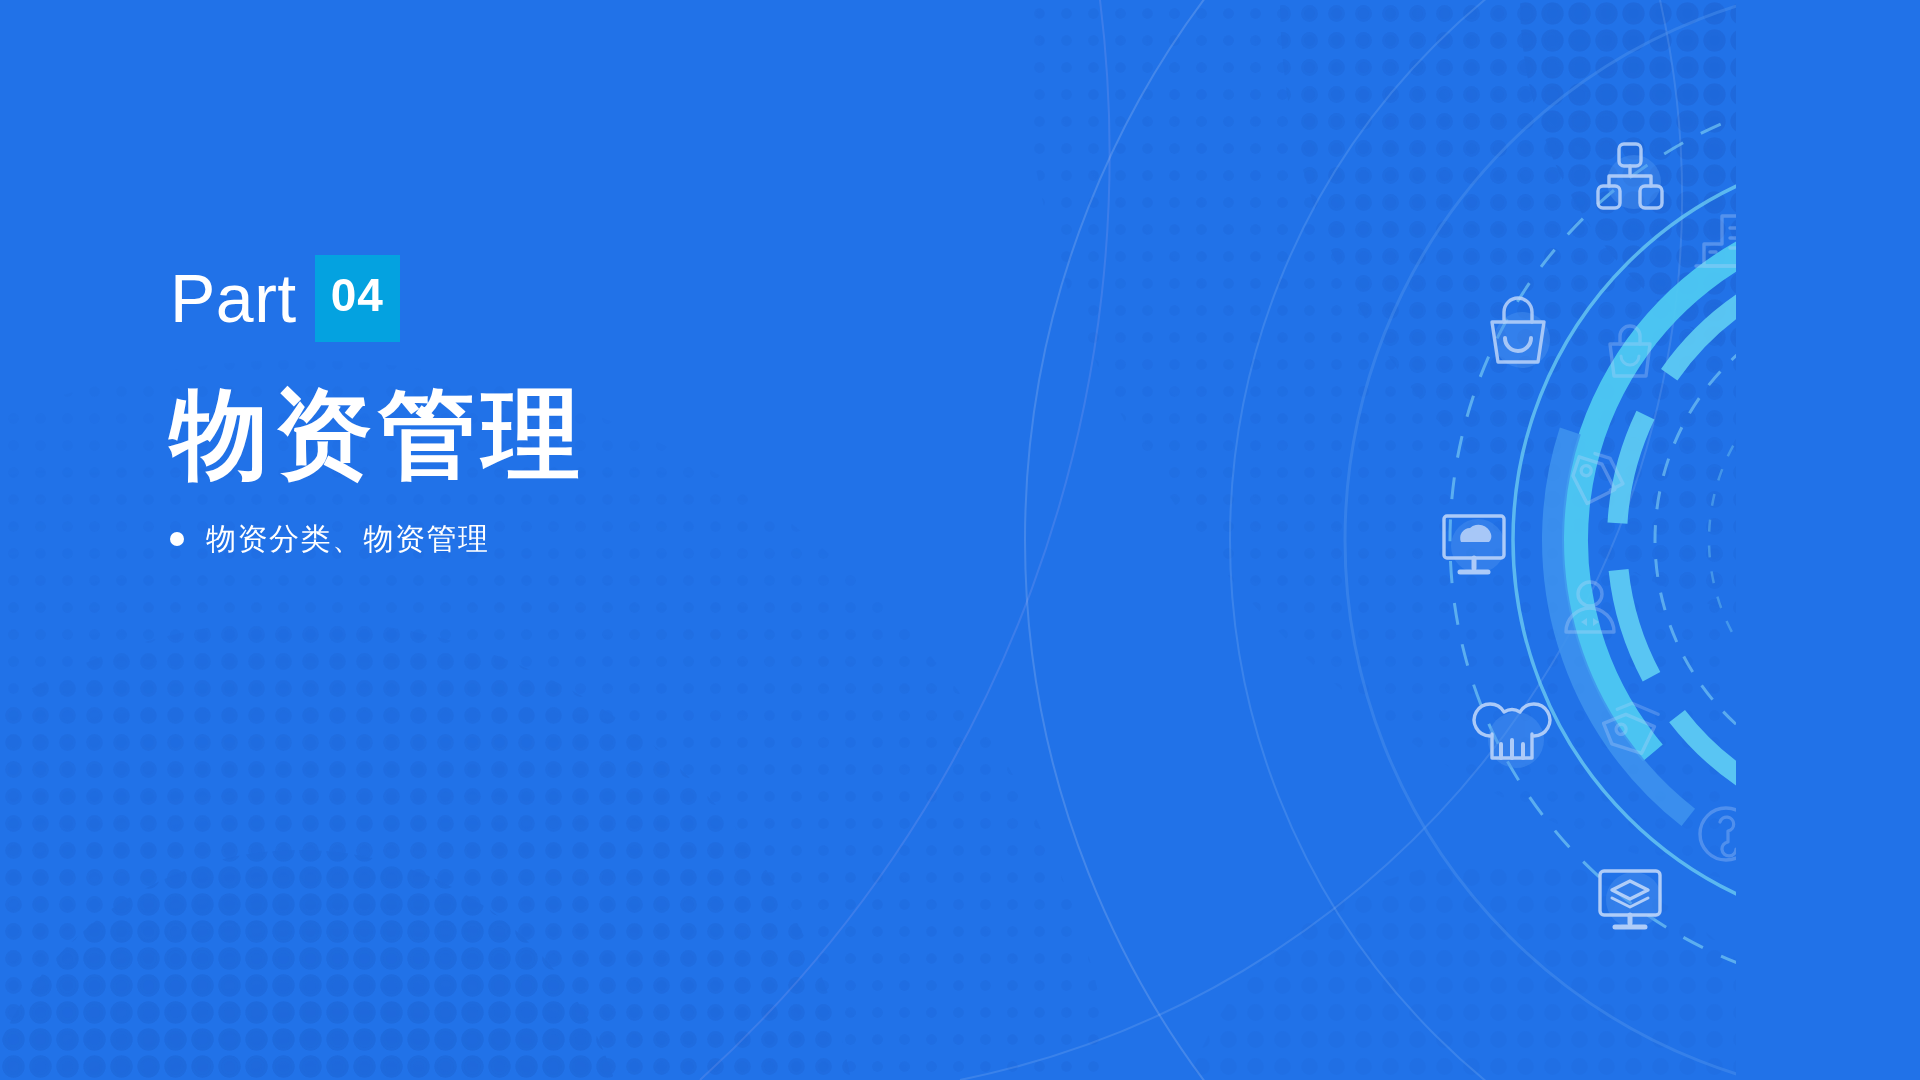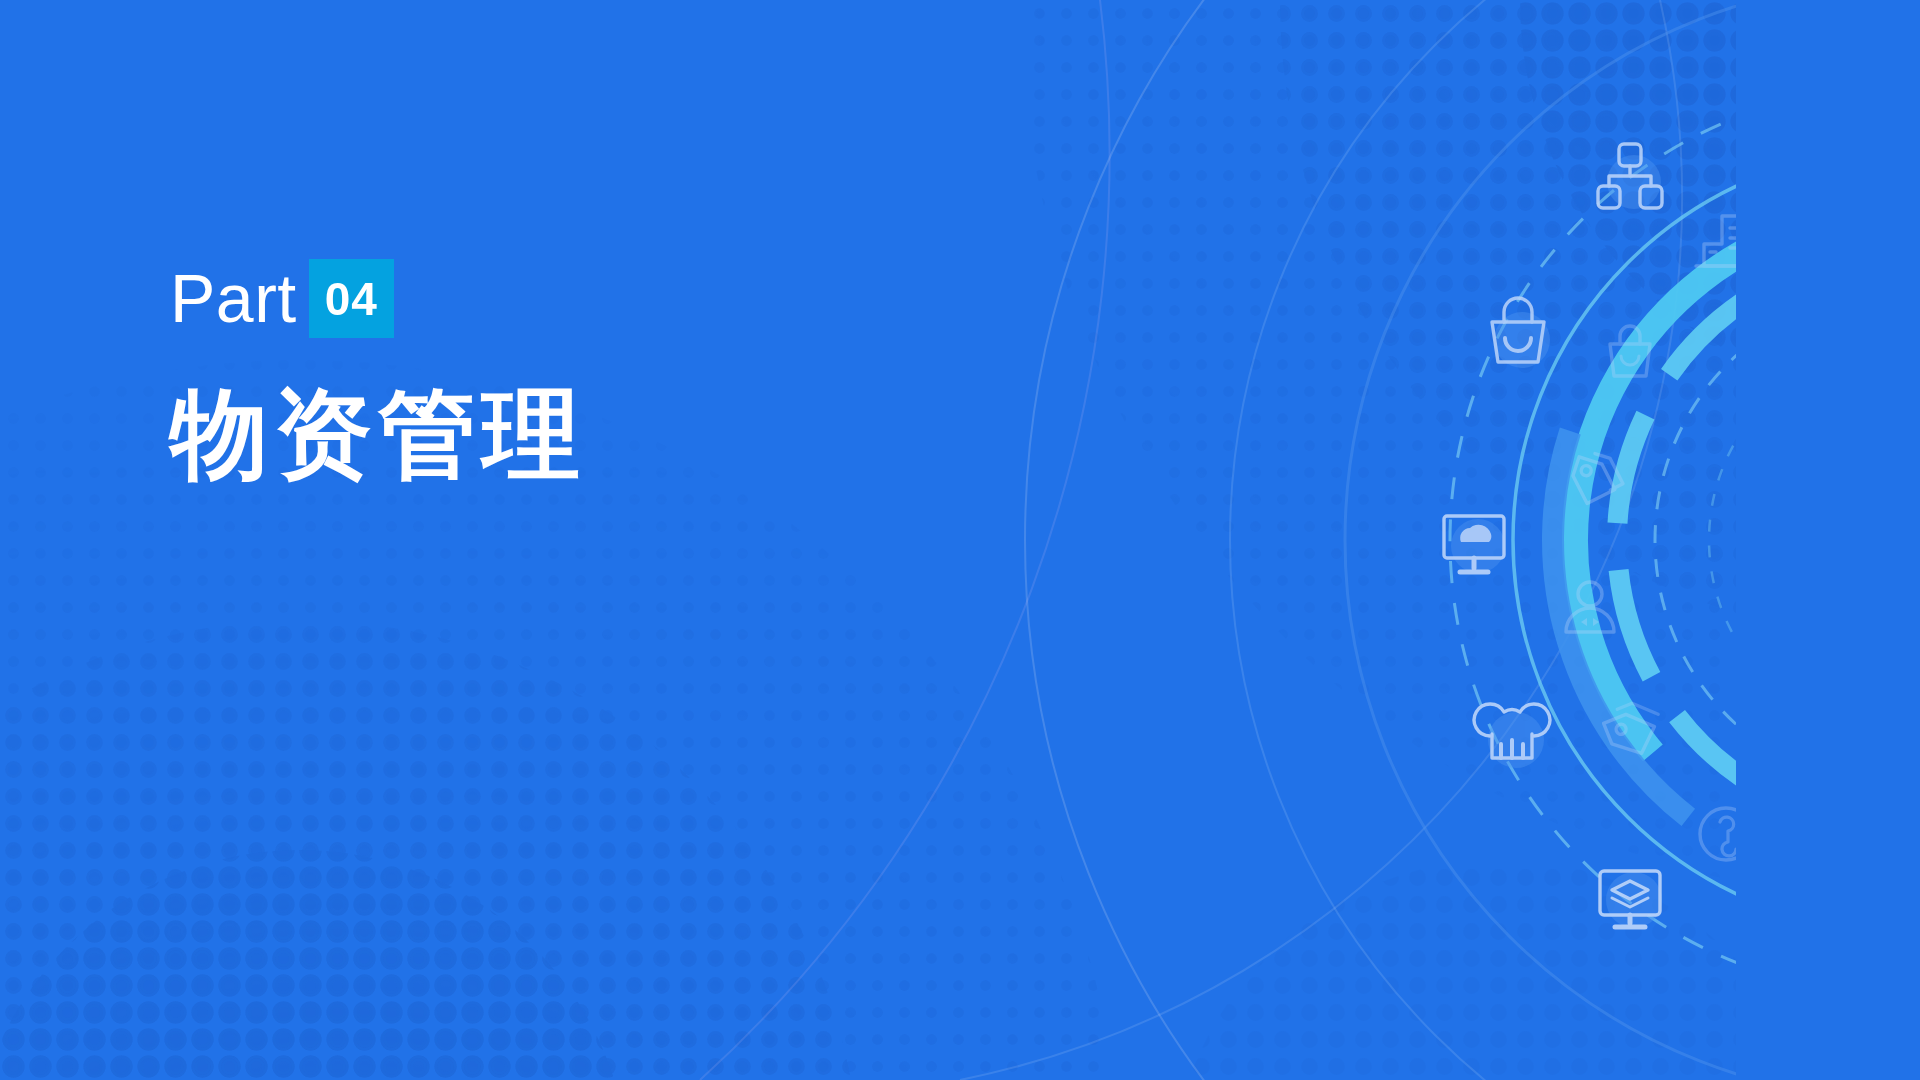--- a/index.html
+++ b/index.html
@@ -39,27 +39,27 @@
   }
   #part-word {
     font-size:68px;
     font-weight:300;
     color:#FFFFFF;
     letter-spacing:0.5px;
     line-height:1;
     white-space:nowrap;
   }
   #part-badge {
-    margin-left:12px;
+    margin-left:18px;
     background:#04A2E0;
     color:#FFFFFF;
     font-size:46px;
     font-weight:700;
     line-height:1;
-    padding:17px 16px 16px 16px;
+    padding:17px 16px 24px 16px;
     letter-spacing:1px;
     display:inline-block;
   }
 
   
   #heading {
     margin-top:50px;
     font-size:98px;
     font-weight:700;
     color:#FFFFFF;
@@ -295,16 +295,20 @@
 
   <div id="content">
 
     <div id="eyebrow">
       <span id="part-word">Part</span>
       <span id="part-badge">04</span>
     </div>
 
     <h1 id="heading">物资管理</h1>
 
+    <div id="subtitle-row">
+      <span id="subtitle-bullet"></span>
+      <span id="subtitle-text">物资分类、物资管理</span>
+    </div>
 
   </div>
 
 </div>
 
 </body></html>

